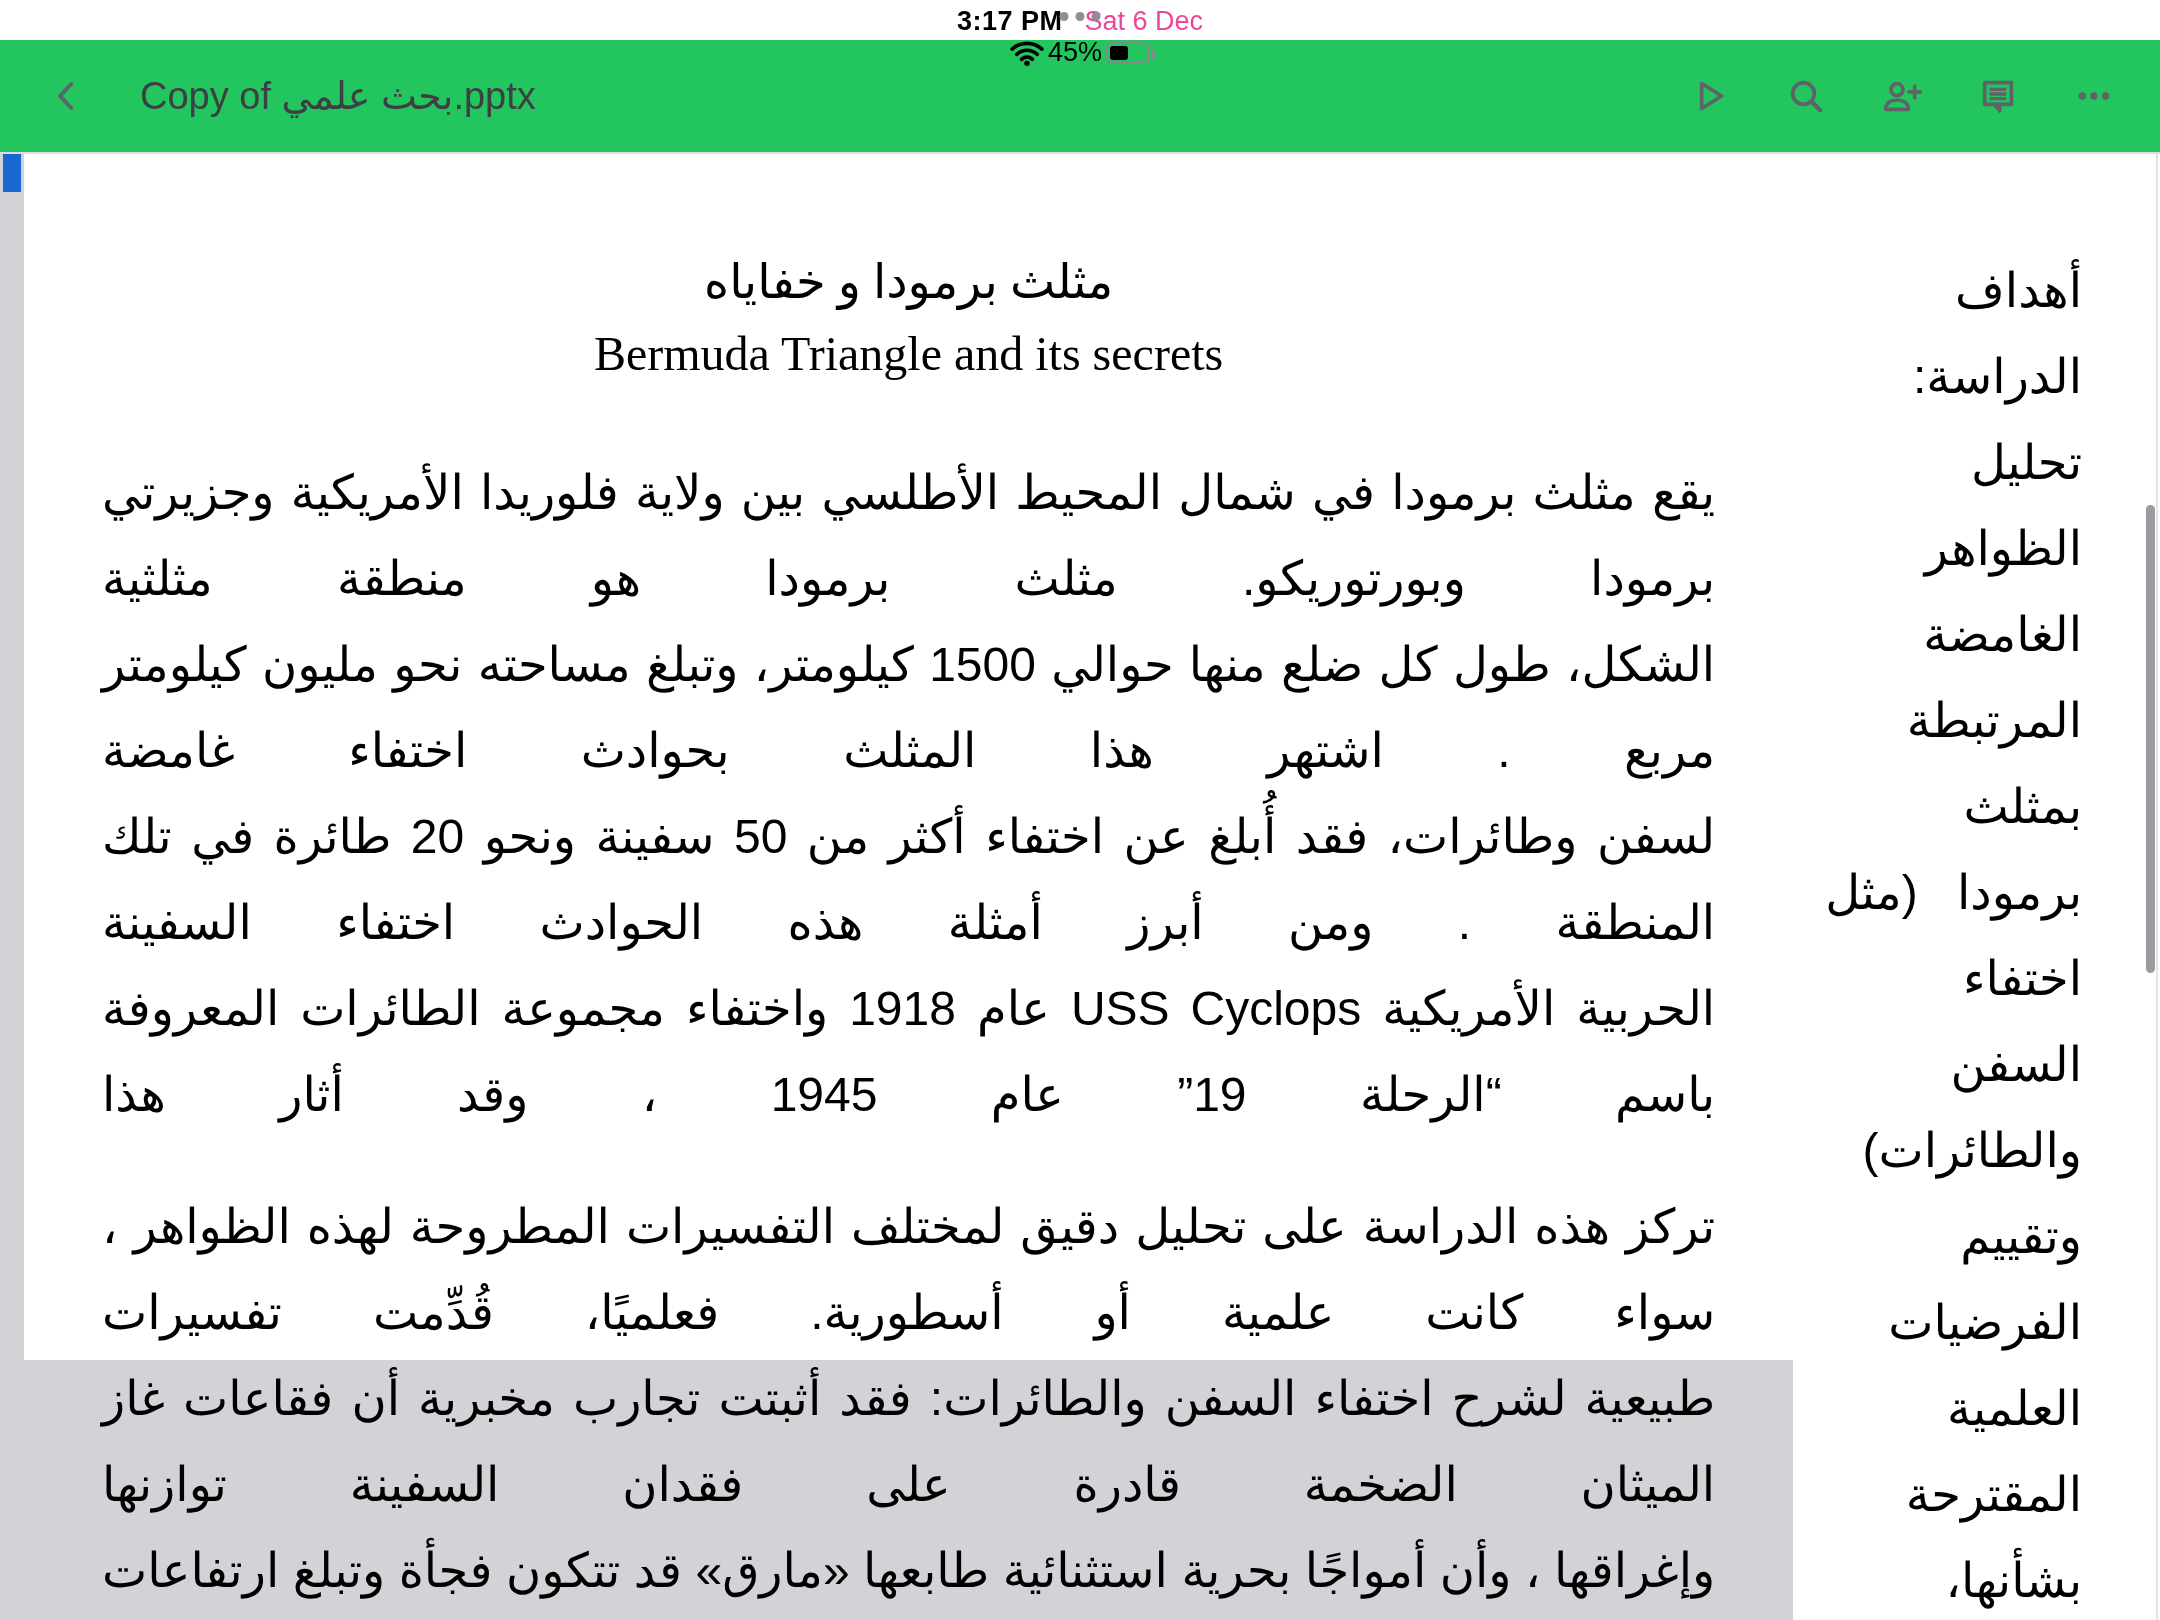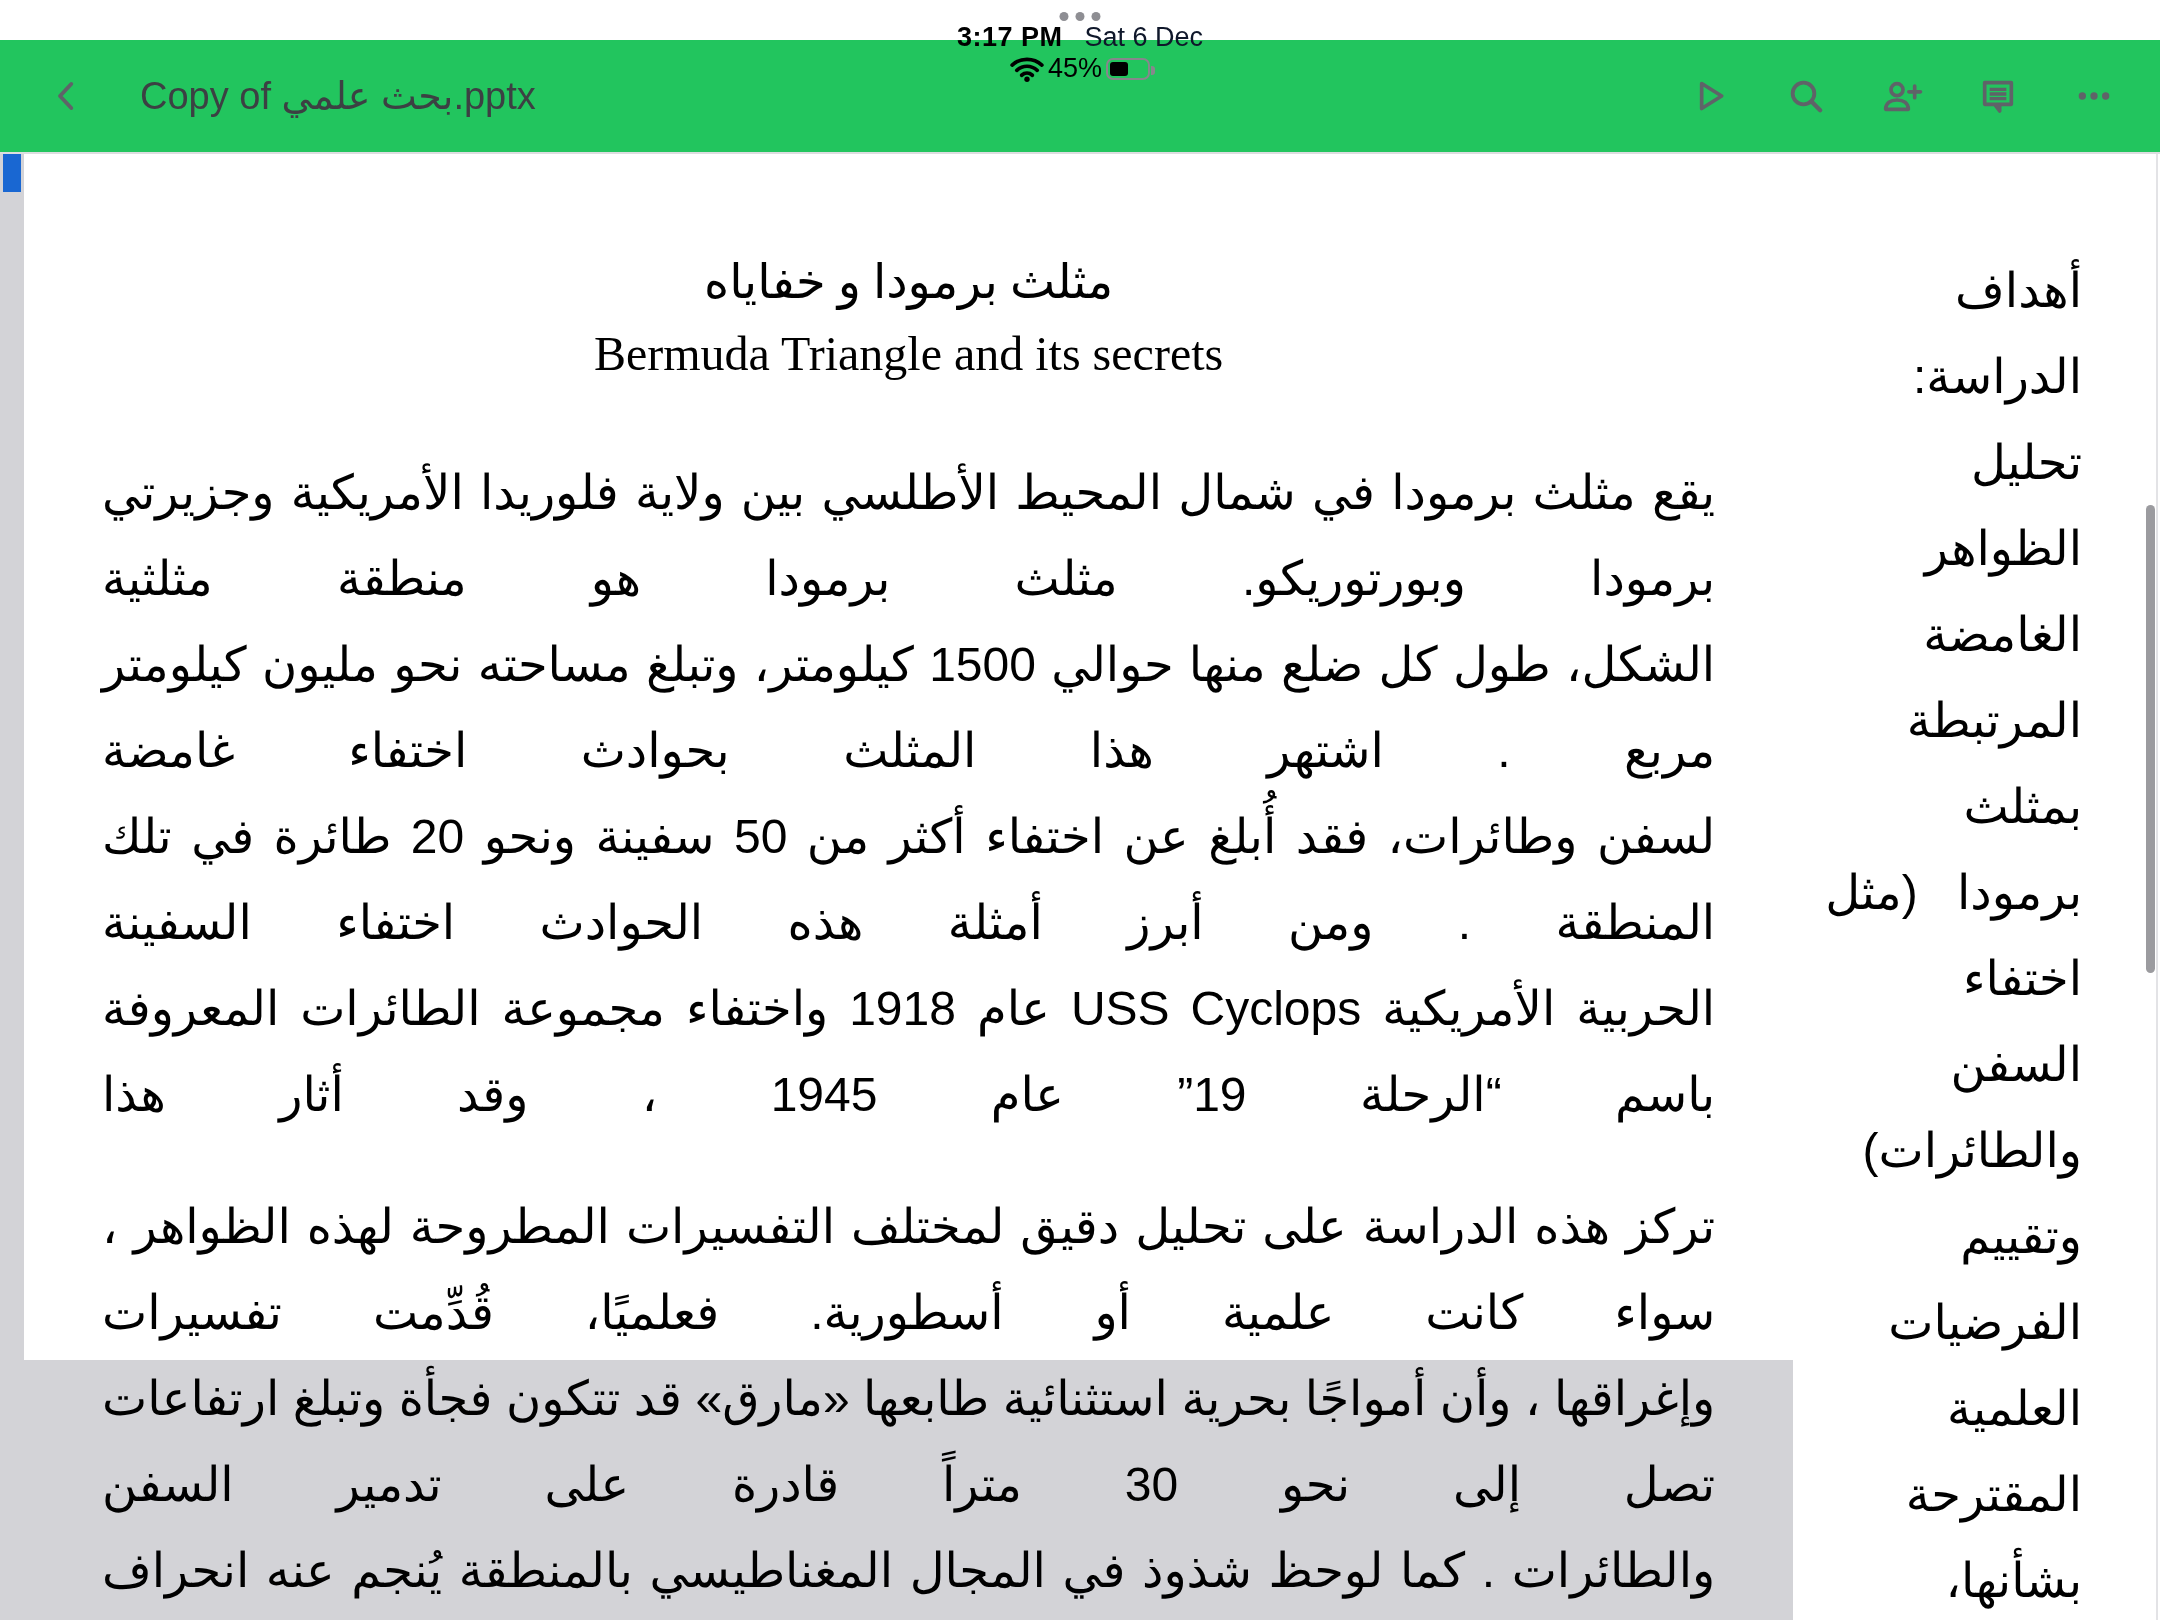--- a/index.html
+++ b/index.html
@@ -4,21 +4,21 @@
 <style>
   * { margin:0; padding:0; box-sizing:border-box; }
   html,body { width:2160px; height:1620px; }
   body { font-family:"Liberation Sans","DejaVu Sans",sans-serif; background:#fff; }
   .screen { position:relative; width:2160px; height:1620px; overflow:hidden; background:#fff; }
 
   
   .status-bar { height:40px; display:flex; align-items:center; justify-content:space-between; padding:6px 28px 0 28px; background:#fff;flex-direction:column; }
   .sb-left { display:flex; align-items:baseline; gap:22px; }
   .sb-time { font-size:27px; font-weight:700; color:#000; letter-spacing:.5px; }
-  .sb-date { font-size:27px; font-weight:500; color:#0f172a;margin-top:16px; }
+  .sb-date { font-size:27px; font-weight:500; color:#ec4899; }
   .sb-center { position:absolute; left:50%; top:12px; transform:translateX(-50%); display:flex; gap:7px; }
   .sb-center .dot { width:9px; height:9px; border-radius:50%; background:#8e8e93; }
   .sb-right { display:flex; align-items:center; gap:4px;text-align:right; }
   .sb-batt-pct { font-size:27px; font-weight:500; color:#000; }
   .battery { position:relative; width:44px; height:22px; border:2px solid #87878c; border-radius:7px; }
   .battery .fill { position:absolute; left:2px; top:2px; bottom:2px; width:45%; background:#000; border-radius:3px; }
   .battery .tip { position:absolute; right:-7px; top:6px; width:4px; height:9px; background:#87878c; border-radius:0 3px 3px 0; }
 
   
   .toolbar { height:112px; display:flex; align-items:center; padding:0 42px; background:#22c55e; }
@@ -138,20 +138,21 @@
       <div class="slide-title">مثلث برمودا و خفاياه</div>
       <div class="slide-title en">Bermuda Triangle and its secrets</div>
       <div class="para para-1">
           <div class="jline">يقع مثلث برمودا في شمال المحيط الأطلسي بين ولاية فلوريدا الأمريكية وجزيرتي برمودا وبورتوريكو. مثلث برمودا هو منطقة مثلثية</div>
           <div class="jline">الشكل، طول كل ضلع منها حوالي 1500 كيلومتر، وتبلغ مساحته نحو مليون كيلومتر مربع . اشتهر هذا المثلث بحوادث اختفاء غامضة</div>
           <div class="jline">لسفن وطائرات، فقد أُبلغ عن اختفاء أكثر من 50 سفينة ونحو 20 طائرة في تلك المنطقة . ومن أبرز أمثلة هذه الحوادث اختفاء السفينة</div>
           <div class="jline">الحربية الأمريكية USS Cyclops عام 1918 واختفاء مجموعة الطائرات المعروفة باسم “الرحلة 19” عام 1945 ، وقد أثار هذا</div>
         </div>
       <div class="para para-2">
           <div class="jline">تركز هذه الدراسة على تحليل دقيق لمختلف التفسيرات المطروحة لهذه الظواهر ، سواء كانت علمية أو أسطورية. فعلميًا، قُدِّمت تفسيرات</div>
+          <div class="jline">طبيعية لشرح اختفاء السفن والطائرات: فقد أثبتت تجارب مخبرية أن فقاعات غاز الميثان الضخمة قادرة على فقدان السفينة توازنها</div>
           <div class="jline">وإغراقها ، وأن أمواجًا بحرية استثنائية طابعها «مارق» قد تتكون فجأة وتبلغ ارتفاعات تصل إلى نحو 30 متراً قادرة على تدمير السفن</div>
           <div class="jline">والطائرات . كما لوحظ شذوذ في المجال المغناطيسي بالمنطقة يُنجم عنه انحراف إبرة البوصلة أحيانًا . بالمقابل، ظهرت أيضًا تفسيرات</div>
         </div>
     </div>
 
     <div class="slide-gap"></div>
 
     <div class="slide slide-2">
       <div class="para">
           <div class="jline">أهداف الدراسة: تحليل الظواهر الغامضة المرتبطة بمثلث برمودا (مثل اختفاء السفن والطائرات) وتقييم الفرضيات العلمية</div>

